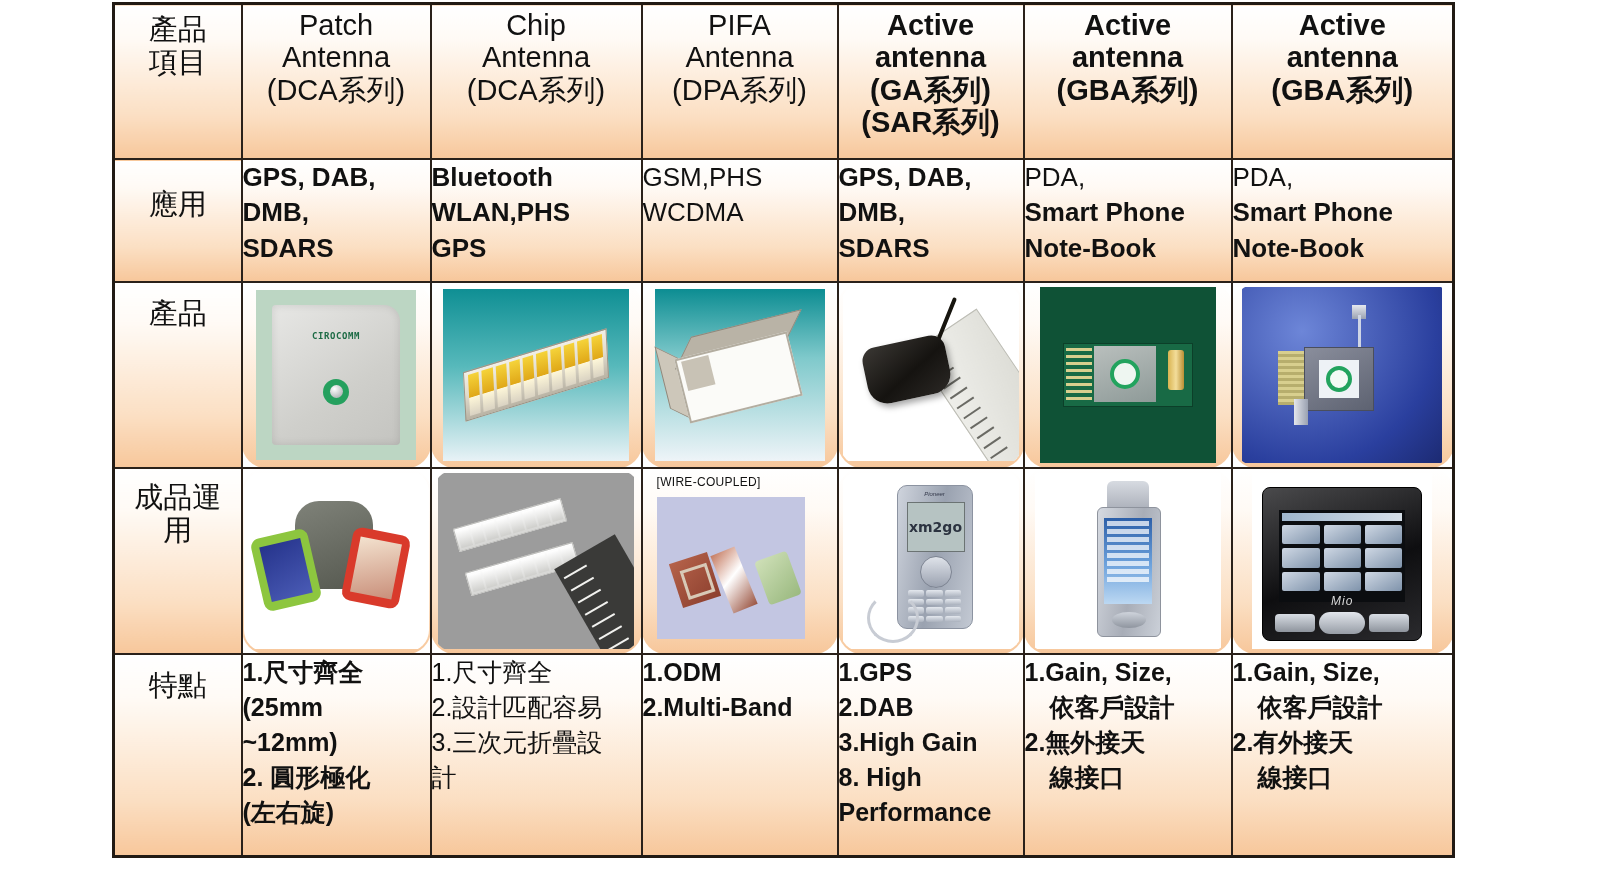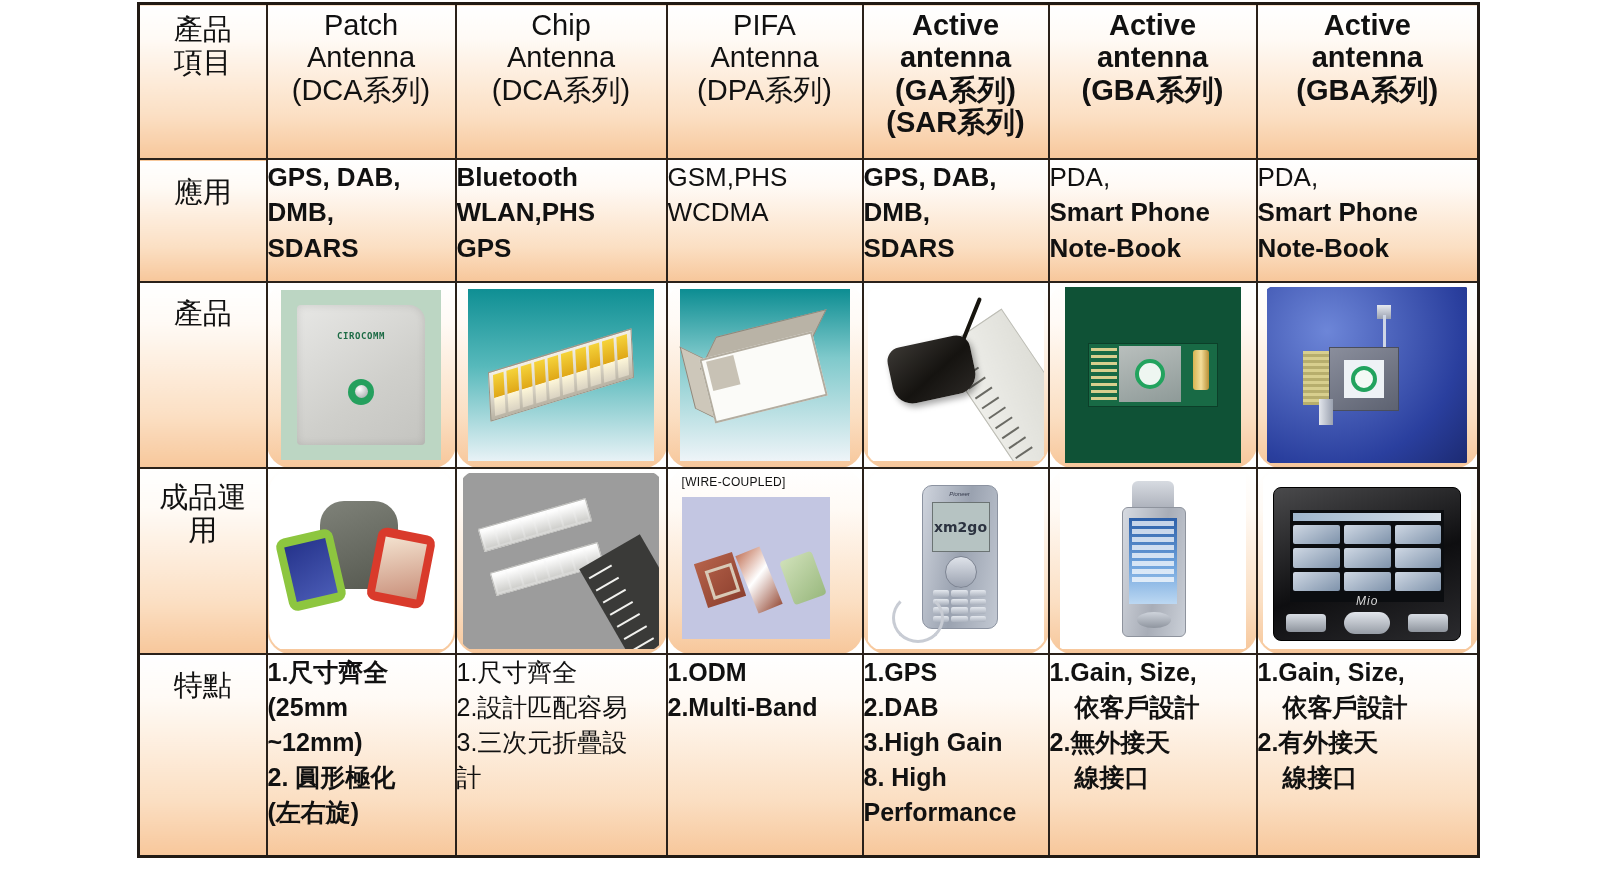--- a/index.html
+++ b/index.html
@@ -7,21 +7,20 @@
 
   .sheet{position:relative;width:1600px;height:892px;background:#fff;}
 
   table.spec{
     position:absolute;
     left:112px; top:2px;
     width:1340px; height:856px;
     border-collapse:collapse;
     table-layout:fixed;
     border:3px solid #211a14;
-    margin-left:25px;
   }
   table.spec td{
     border:2px solid #2a211a;
     vertical-align:top;
     padding:0;
     background-image:linear-gradient(to bottom,#ffffff 0%,#fffaf5 22%,#fbdfc3 72%,#f7c79b 100%);
     overflow:hidden;
   }
 
   
@@ -152,21 +151,21 @@
 
   
   .pda-bg{width:186px;height:176px;background:#fff;position:relative;}
   .pda-top{position:absolute;left:72px;top:8px;width:42px;height:30px;border-radius:6px 6px 0 0;background:linear-gradient(#d7dbe1,#a9aeb8);}
   .pda-body{position:absolute;left:62px;top:34px;width:62px;height:128px;border-radius:6px;background:linear-gradient(100deg,#d6dae1,#a8adb7 55%,#cbd0d8);border:1px solid #8e939d;}
   .pda-screen{position:absolute;left:6px;top:10px;width:48px;height:86px;background:linear-gradient(#2c5fa8,#6ea3dd 55%,#bcd8f2);}
   .pda-screen i{display:block;height:5px;margin:3px 3px 0 3px;background:rgba(255,255,255,.72);}
   .pda-pad{position:absolute;left:14px;bottom:8px;width:34px;height:16px;border-radius:50%;background:linear-gradient(#cfd4dc,#8f959f);}
 
   
-  .mio-bg{width:208px;height:176px;background:#fff;position:relative;}
+  .mio-bg{width:180px;height:176px;background:#fff;position:relative;}
   .mio-body{position:absolute;left:10px;top:14px;right:10px;bottom:8px;border-radius:8px;background:linear-gradient(160deg,#4a4a4c,#0e0e10 55%,#2b2b2e);border:1px solid #000;}
   .mio-screen{position:absolute;left:16px;top:22px;right:16px;height:92px;background:#0b0d10;padding:3px;box-sizing:border-box;}
   .mio-bar{height:8px;background:linear-gradient(to right,#9fb6cd,#d6dfe8);}
   .mio-grid{margin-top:4px;display:grid;grid-template-columns:repeat(3,1fr);grid-template-rows:repeat(3,1fr);gap:4px;height:66px;}
   .mio-grid i{background:linear-gradient(150deg,#cfd8e4,#7f93ab);border-radius:2px;}
   .mio-brand{position:absolute;left:0;right:0;bottom:32px;text-align:center;color:#d8d8d8;font-size:12px;font-style:italic;letter-spacing:1px;}
   .mio-keys{position:absolute;left:12px;right:12px;bottom:4px;height:26px;display:flex;align-items:center;justify-content:space-between;}
   .mio-keys i{width:40px;height:18px;border-radius:4px;background:linear-gradient(#d8dde4,#8e949d);}
   .mio-dpad{width:46px;height:22px;border-radius:11px;background:linear-gradient(#e2e6ec,#979da6);}
 </style>
@@ -236,21 +235,21 @@
     <td class="hdr bold">
             <div class="inner">
       <div class="ln">Active</div>
       <div class="ln">antenna</div>
       <div class="ln">(GBA系列)</div>
     </div>
           </td>
   </tr>
 
   <tr>
-    <td class="rowlabel" style="padding-top:16px;">應用</td>
+    <td class="rowlabel" style="padding-top:28px;">應用</td>
 
     <td class="app bold">
       <div class="ln">GPS, DAB,</div>
       <div class="ln">DMB,</div>
       <div class="ln">SDARS</div>
     </td>
 
     <td class="app bold">
       <div class="ln">Bluetooth</div>
       <div class="ln">WLAN,PHS</div>

